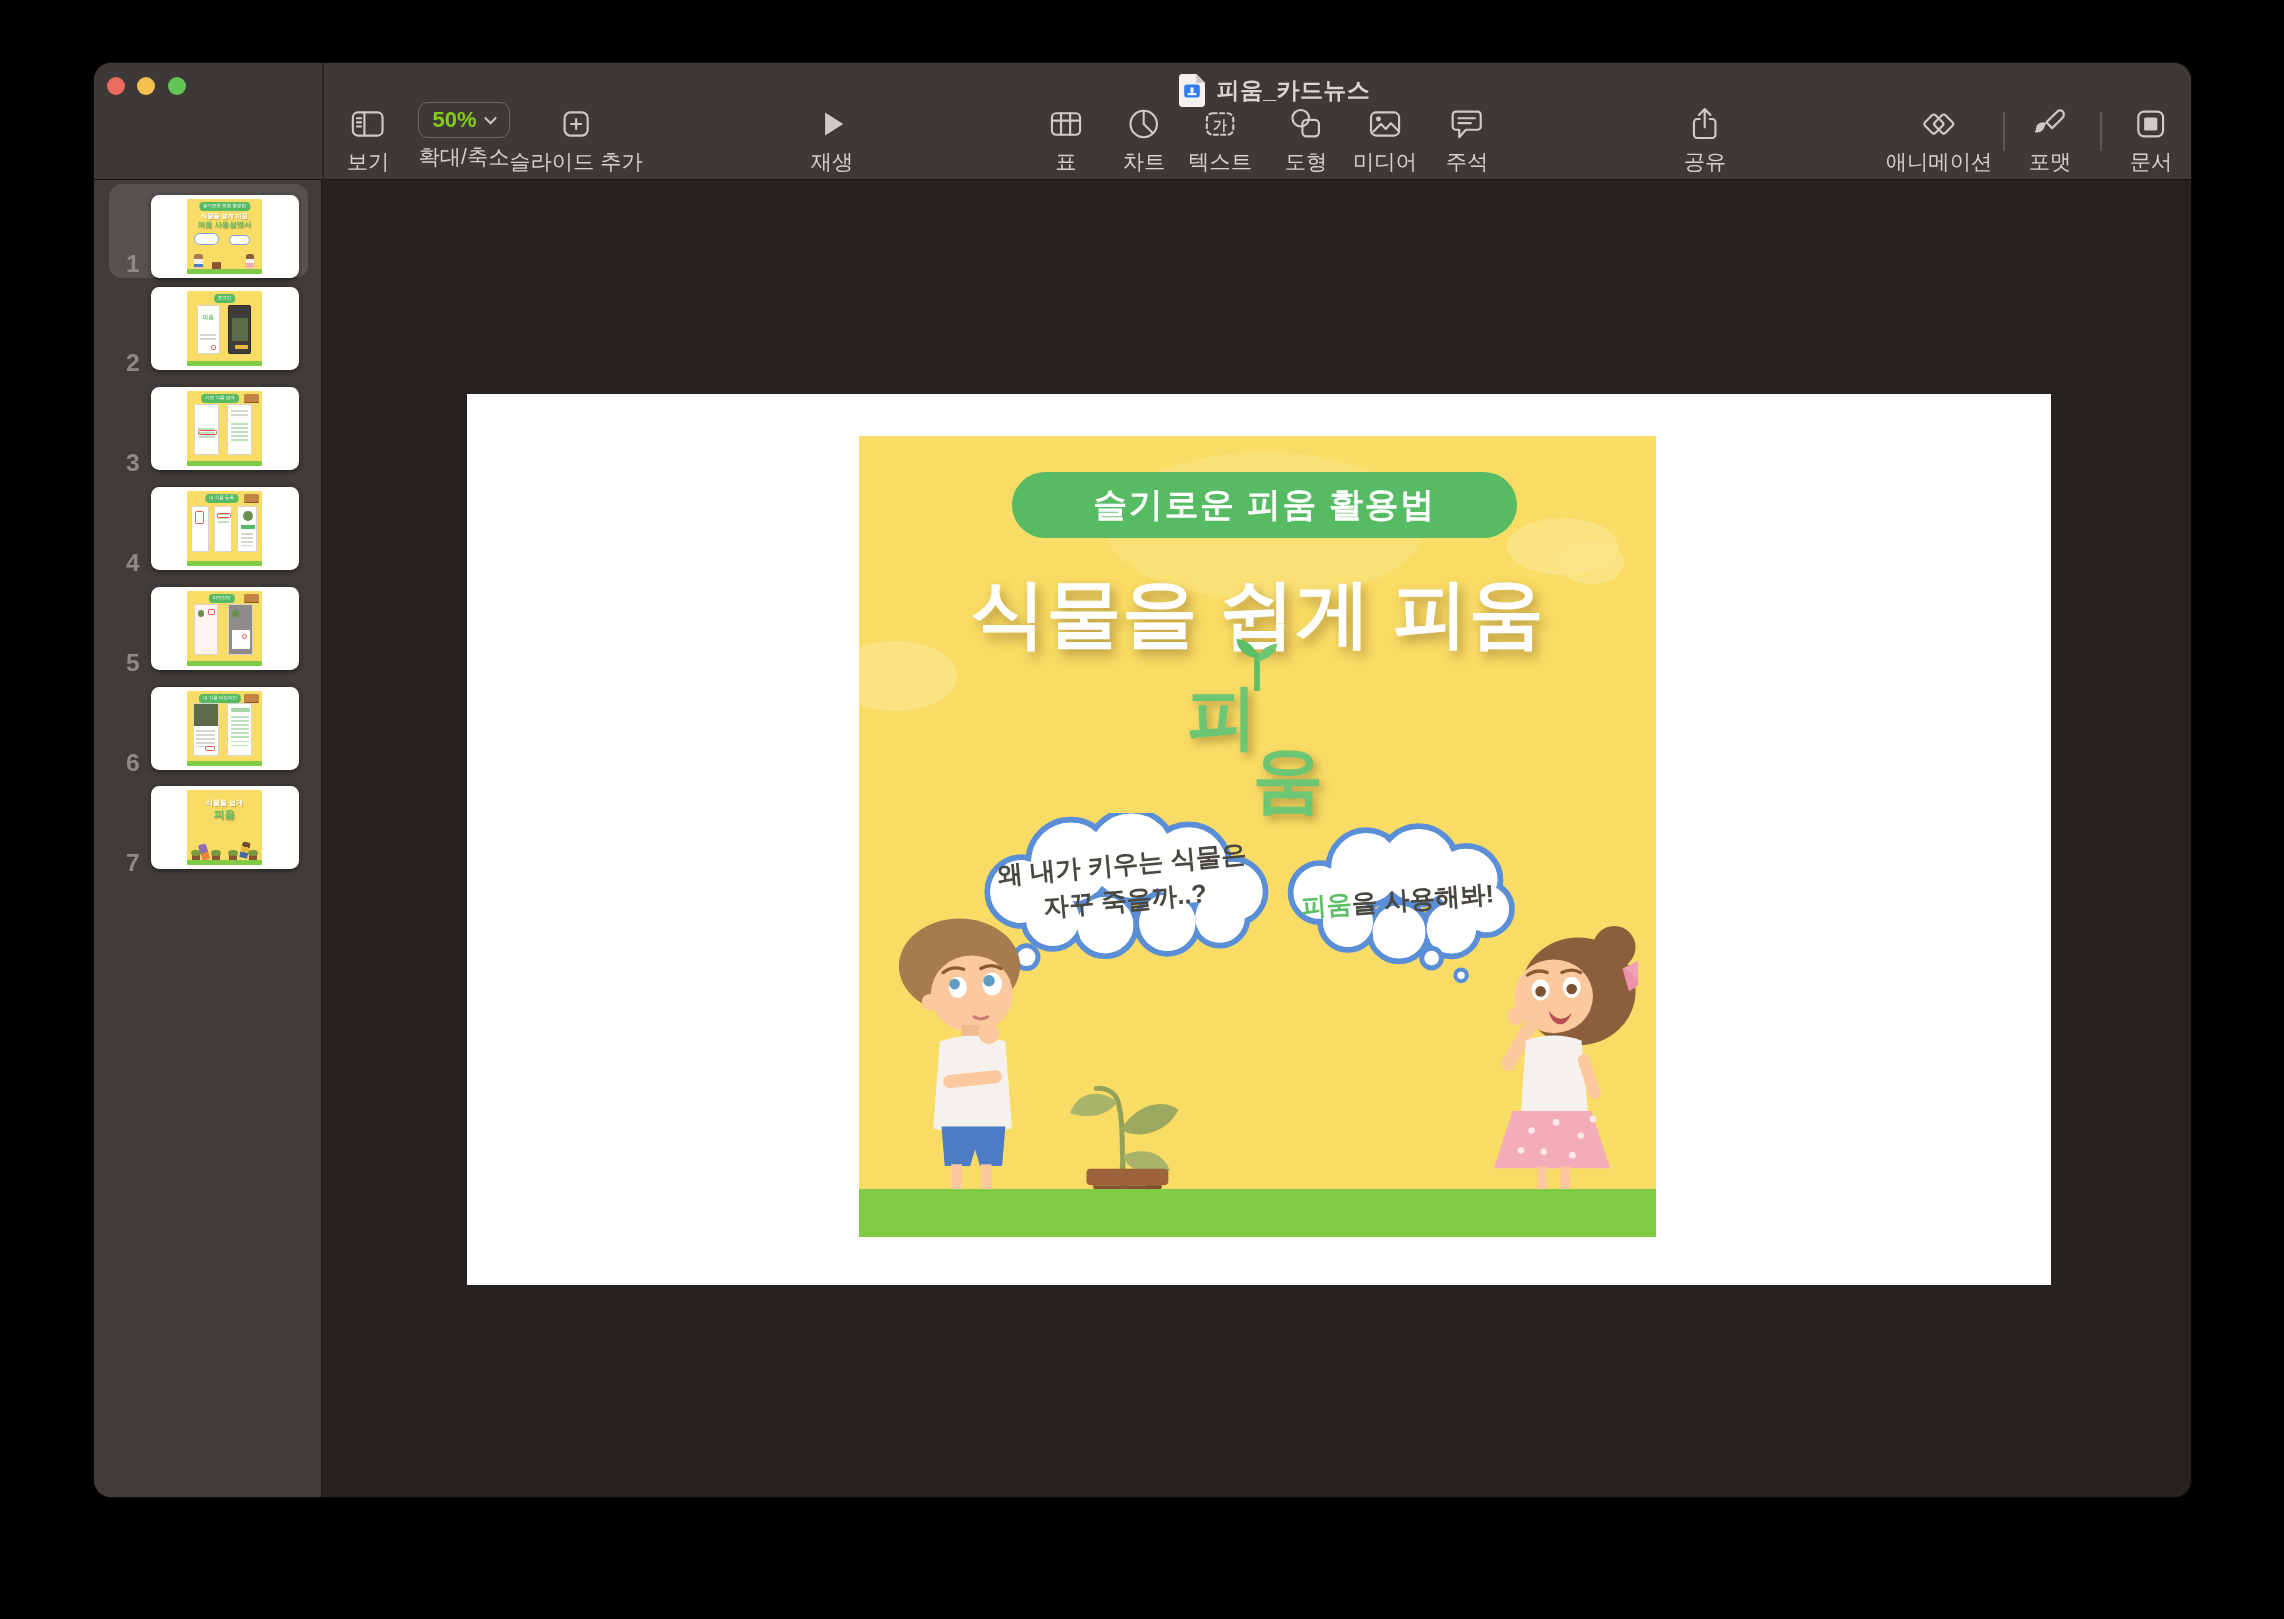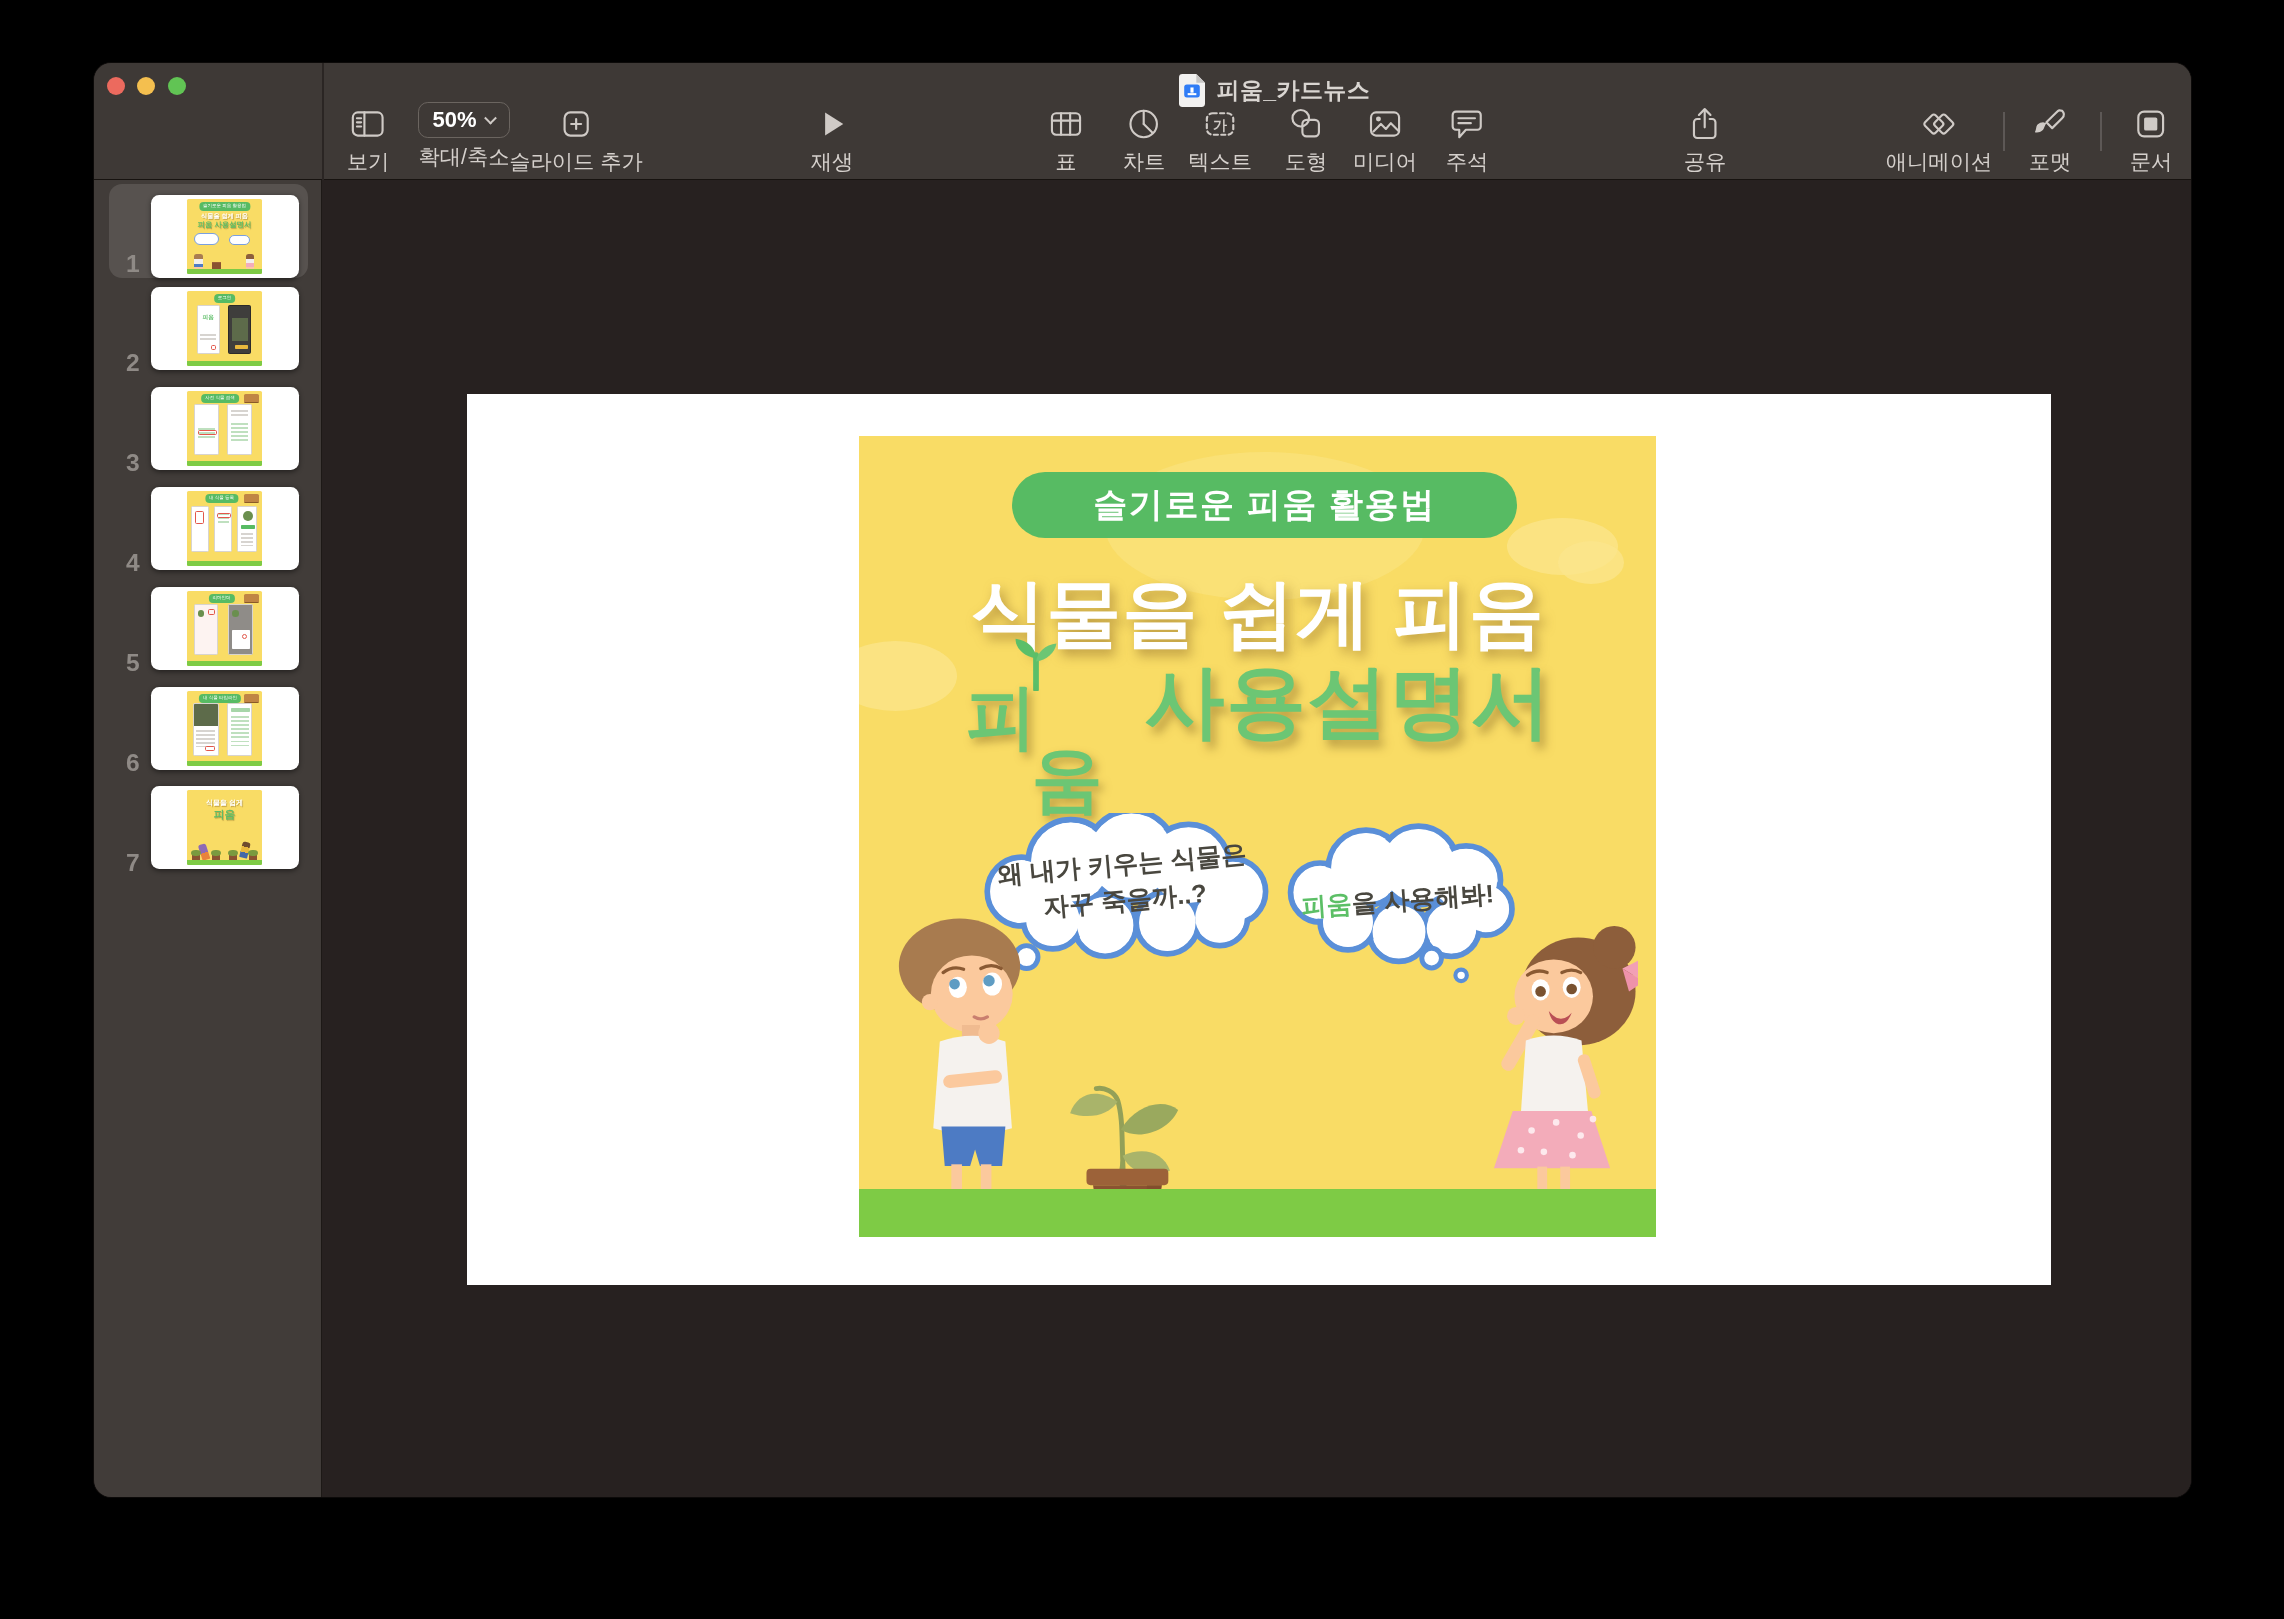--- a/index.html
+++ b/index.html
@@ -16,21 +16,21 @@
   .traffic{position:absolute;top:14px;left:13px;display:flex;gap:12.3px;}
   .traffic span{width:18px;height:18px;border-radius:50%;display:block;}
   .tl-red{background:#ec6a5e;} .tl-yellow{background:#f4bf4f;} .tl-green{background:#61c454;}
   .titlebar{position:absolute;left:1085px;top:9.8px;display:flex;align-items:center;gap:11.5px;height:36px;}
   .title-text{font-size:23px;font-weight:700;color:#d9d5d1;letter-spacing:0.4px;}
 
   .tbtn{position:absolute;top:39px;transform:translateX(-50%);text-align:center;color:#d5d0cc;cursor:default;}
   .tbtn .ic{height:43px;display:flex;align-items:center;justify-content:center;}
   .tbtn .lbl{display:block;font-size:21.3px;margin-top:1.6px;color:#d5d0cc;white-space:nowrap;}
   .zoombtn{display:flex;align-items:center;justify-content:center;width:92px;height:36px;margin:3.3px auto 3.3px;
-    border:1.6px solid #6b6560;border-radius:9.8px;color:#ffffff;font-size:22px;font-weight:600;gap:9.8px;}
+    border:1.6px solid #6b6560;border-radius:9.8px;color:#84cc16;font-size:22px;font-weight:600;gap:9.8px;}
   .chev{width:9px;height:9px;border-right:2.5px solid #cfcac6;border-bottom:2.5px solid #cfcac6;transform:rotate(45deg) translate(-1.6px,-1.6px);}
   .tsep{position:absolute;top:49px;width:1.6px;height:39px;background:rgba(255,255,255,.16);}
   .icon-svg{stroke:#cfcac6;stroke-width:2.6;fill:none;stroke-linecap:round;stroke-linejoin:round;}
 
   
   .sidebar{position:absolute;left:0;top:117px;width:228px;height:1318px;background:#413c39;border-right:0.8px solid #1d1916;}
   .thumb-num{position:absolute;left:6.6px;width:39px;text-align:right;font-size:24.6px;font-weight:600;color:#8f8a86;}
   .thumb-card{position:absolute;left:57px;width:148px;height:83px;background:#fff;border-radius:8.2px;
     box-shadow:0 1.6px 4.9px rgba(0,0,0,.45);overflow:hidden;}
   .sel-hl{position:absolute;left:14.8px;top:4.1px;width:199px;height:94px;background:#57524f;border-radius:13px;}
@@ -406,21 +406,20 @@
         <div class="green-row">
           <div class="logo-block">
             <svg class="sprout" width="74" height="54" viewBox="0 0 90 66">
               <path d="M45,64 C45,44 45,32 45,22" stroke="#5bbf69" stroke-width="7" fill="none" stroke-linecap="round"></path>
               <path d="M45,26 C30,24 20,14 20,2 C34,4 44,12 45,26 Z" fill="#5bbf69"></path>
               <path d="M45,30 C58,28 68,20 70,8 C56,10 47,18 45,30 Z" fill="#6cc674"></path>
             </svg>
             <span class="logo-top">피</span>
             <span class="logo-bottom">움</span>
           </div>
-          <div class="green-sub">사용설명서</div>
         </div>
 
         <div class="bubble" style="left:115px;top:377px;width:295px;height:176px">
           <svg width="295" height="176" viewBox="0 0 360 215">
             <g stroke="#5a8fd8" stroke-width="7" fill="#ffffff">
               <circle cx="58" cy="96" r="42"></circle>
                 <circle cx="118" cy="60" r="52"></circle>
                 <circle cx="192" cy="52" r="55"></circle>
               <circle cx="262" cy="64" r="50"></circle>
                 <circle cx="316" cy="96" r="40"></circle>

